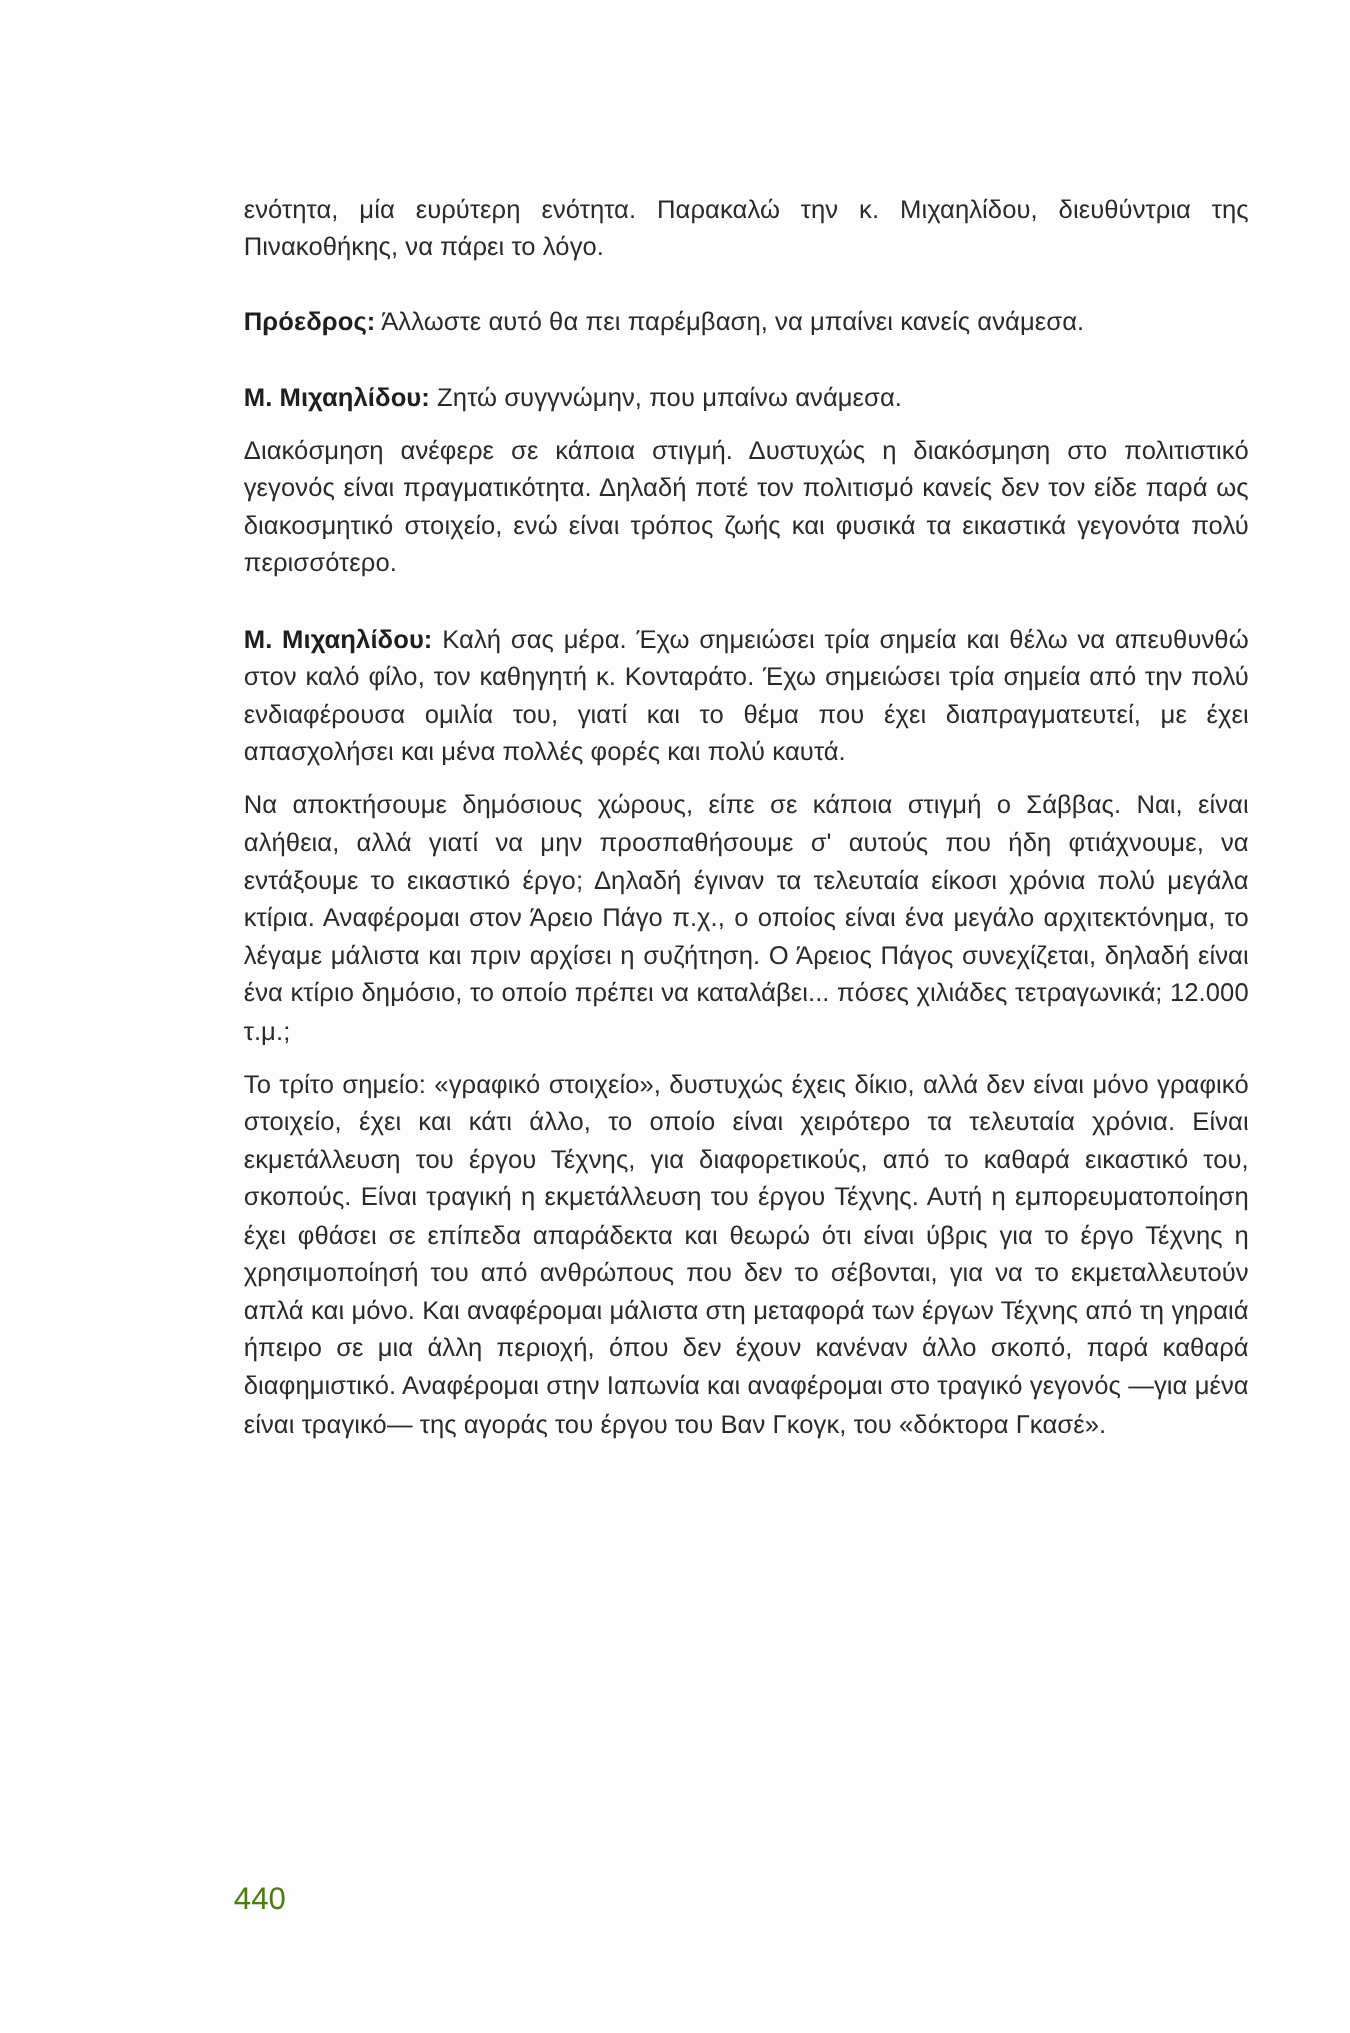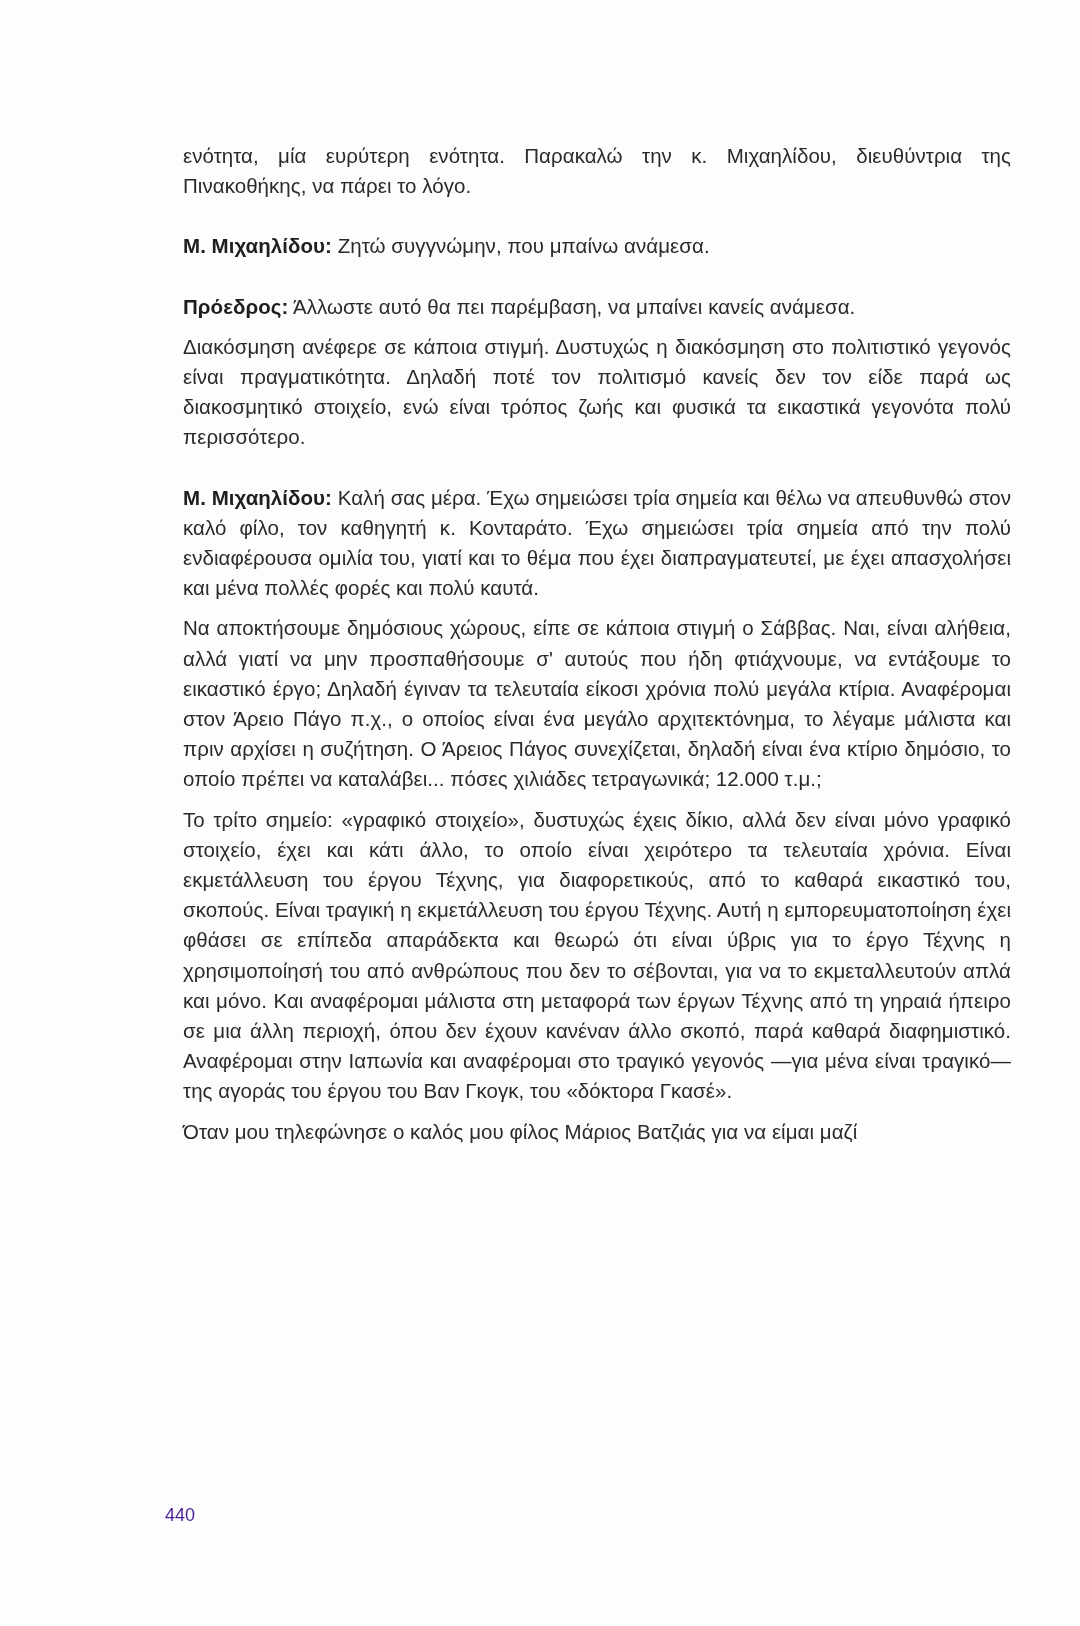--- a/index.html
+++ b/index.html
@@ -15,71 +15,68 @@
       font-family: "Liberation Sans", "DejaVu Sans", sans-serif;
       color: #2a2a2a;
     }
     .page {
       position: absolute;
       left: 183px;
       top: 141px;
       width: 828px;
     }
     .para {
-      margin: 0;
+      margin: 12px;
       font-size: 20.5px;
       line-height: 30.2px;
       text-align: justify;
       letter-spacing: 0.05px;
     }
     .para + .para { margin-top: 10px; }
     .gap-lg { margin-top: 30px !important; }
     .speaker {
       font-weight: bold;
       color: #1e1e1e;
     }
     .page-number {
       position: absolute;
-      left: 165px;
+      left: 187px;
       top: 1505px;
-      font-size: 18px;
-      color: #4c1d95;
+      font-size: 25px;
+      color: #4d7c0f;
       font-family: "Liberation Sans", "DejaVu Sans", sans-serif;
     }
   </style>
 </head>
 <body>
 
 <div class="page">
   <p class="para">
     <span>ενότητα, μία ευρύτερη ενότητα. Παρακαλώ την κ. Μιχαηλίδου, διευθύντρια της Πινακοθήκης, να πάρει το λόγο.</span>
   </p>
 
   <p class="para gap-lg">
-    <span class="speaker">Μ. Μιχαηλίδου:</span><span> Ζητώ συγγνώμην, που μπαίνω ανάμεσα.</span>
+    <span class="speaker">Πρόεδρος:</span><span> Άλλωστε αυτό θα πει παρέμβαση, να μπαίνει κανείς ανάμεσα.</span>
   </p>
 
   <p class="para gap-lg">
-    <span class="speaker">Πρόεδρος:</span><span> Άλλωστε αυτό θα πει παρέμβαση, να μπαίνει κανείς ανάμεσα.</span>
+    <span class="speaker">Μ. Μιχαηλίδου:</span><span> Ζητώ συγγνώμην, που μπαίνω ανάμεσα.</span>
   </p>
 
   <p class="para">
     <span>Διακόσμηση ανέφερε σε κάποια στιγμή. Δυστυχώς η διακόσμηση στο πολιτιστικό γεγονός είναι πραγματικότητα. Δηλαδή ποτέ τον πολιτισμό κανείς δεν τον είδε παρά ως διακοσμητικό στοιχείο, ενώ είναι τρόπος ζωής και φυσικά τα εικαστικά γεγονότα πολύ περισσότερο.</span>
   </p>
 
   <p class="para gap-lg">
     <span class="speaker">Μ. Μιχαηλίδου:</span><span> Καλή σας μέρα. Έχω σημειώσει τρία σημεία και θέλω να απευθυνθώ στον καλό φίλο, τον καθηγητή κ. Κονταράτο. Έχω σημειώσει τρία σημεία από την πολύ ενδιαφέρουσα ομιλία του, γιατί και το θέμα που έχει διαπραγματευτεί, με έχει απασχολήσει και μένα πολλές φορές και πολύ καυτά.</span>
   </p>
 
   <p class="para">
     <span>Να αποκτήσουμε δημόσιους χώρους, είπε σε κάποια στιγμή ο Σάββας. Ναι, είναι αλήθεια, αλλά γιατί να μην προσπαθήσουμε σ' αυτούς που ήδη φτιάχνουμε, να εντάξουμε το εικαστικό έργο; Δηλαδή έγιναν τα τελευταία είκοσι χρόνια πολύ μεγάλα κτίρια. Αναφέρομαι στον Άρειο Πάγο π.χ., ο οποίος είναι ένα μεγάλο αρχιτεκτόνημα, το λέγαμε μάλιστα και πριν αρχίσει η συζήτηση. Ο Άρειος Πάγος συνεχίζεται, δηλαδή είναι ένα κτίριο δημόσιο, το οποίο πρέπει να καταλάβει... πόσες χιλιάδες τετραγωνικά; 12.000 τ.μ.;</span>
   </p>
 
   <p class="para">
     <span>Το τρίτο σημείο: «γραφικό στοιχείο», δυστυχώς έχεις δίκιο, αλλά δεν είναι μόνο γραφικό στοιχείο, έχει και κάτι άλλο, το οποίο είναι χειρότερο τα τελευταία χρόνια. Είναι εκμετάλλευση του έργου Τέχνης, για διαφορετικούς, από το καθαρά εικαστικό του, σκοπούς. Είναι τραγική η εκμετάλλευση του έργου Τέχνης. Αυτή η εμπορευματοποίηση έχει φθάσει σε επίπεδα απαράδεκτα και θεωρώ ότι είναι ύβρις για το έργο Τέχνης η χρησιμοποίησή του από ανθρώπους που δεν το σέβονται, για να το εκμεταλλευτούν απλά και μόνο. Και αναφέρομαι μάλιστα στη μεταφορά των έργων Τέχνης από τη γηραιά ήπειρο σε μια άλλη περιοχή, όπου δεν έχουν κανέναν άλλο σκοπό, παρά καθαρά διαφημιστικό. Αναφέρομαι στην Ιαπωνία και αναφέρομαι στο τραγικό γεγονός —για μένα είναι τραγικό— της αγοράς του έργου του Βαν Γκογκ, του «δόκτορα Γκασέ».</span>
   </p>
 
-  <p class="para">
-    <span>Όταν μου τηλεφώνησε ο καλός μου φίλος Μάριος Βατζιάς για να είμαι μαζί</span>
-  </p>
 </div>
 
 <div class="page-number">440</div>
 
 </body></html>

